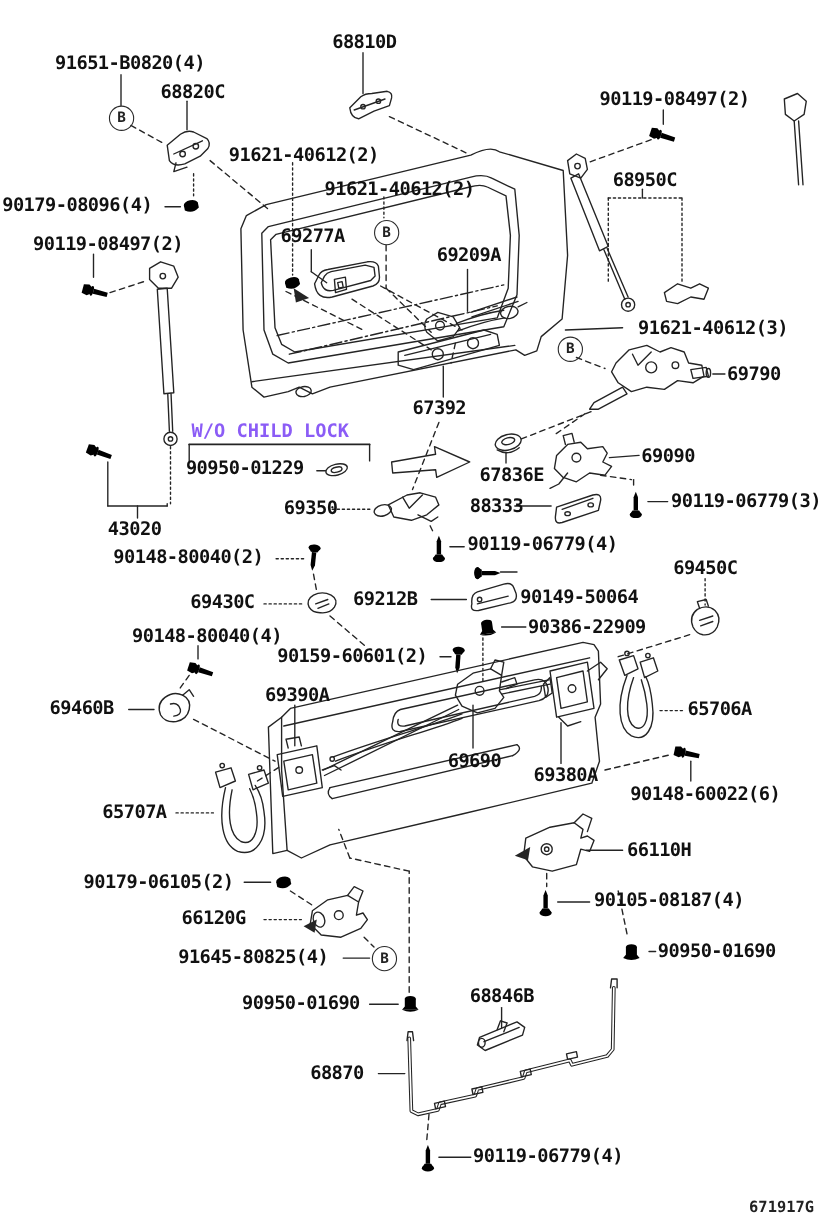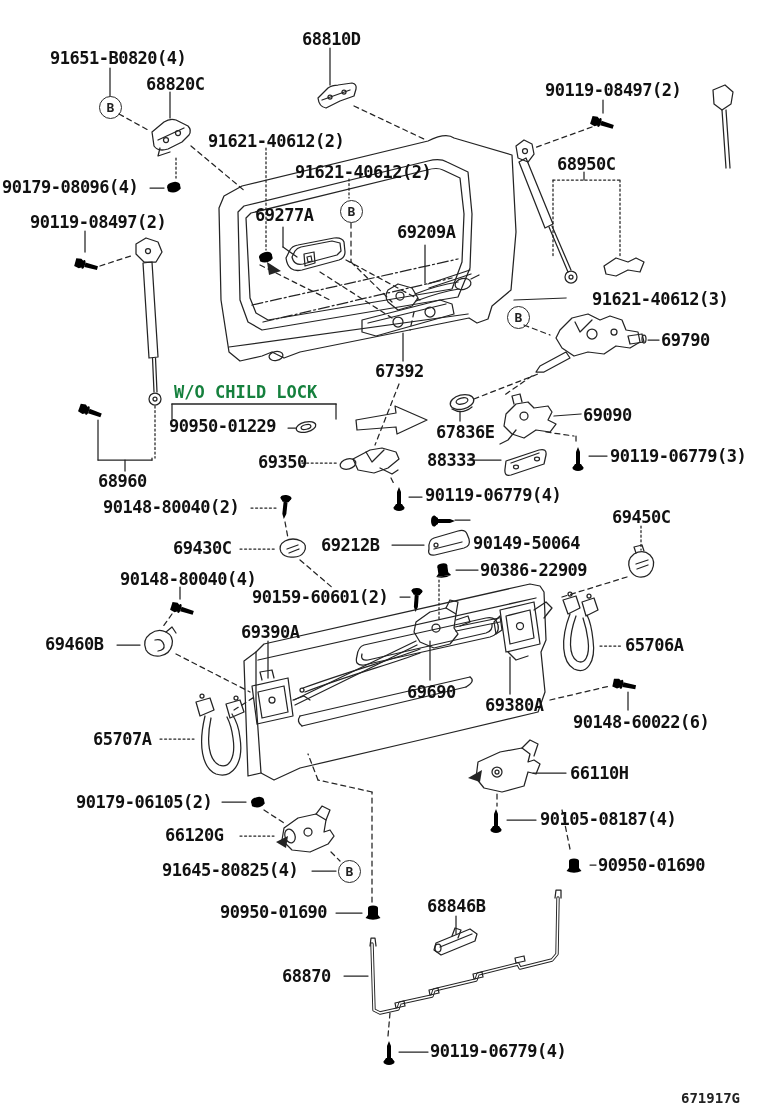--- a/index.html
+++ b/index.html
@@ -1,21 +1,21 @@
 <!DOCTYPE html>
 <html><head>
 <meta charset="utf-8">
 <style>
   html,body{margin:0;padding:0;background:#fff;}
   #page{position:relative;width:760px;height:1112px;background:#fff;overflow:hidden;
         font-family:"DejaVu Sans Mono",monospace;color:#1b1b1b;}
   #art{position:absolute;left:0;top:0;width:760px;height:1112px;}
   .lbl{position:absolute;font:bold 17px/1.15 "DejaVu Sans Mono",monospace;white-space:nowrap;
        letter-spacing:-0.5px;color:#111;}
-  .note{position:absolute;font:bold 17px/1.15 "DejaVu Sans Mono",monospace;white-space:nowrap;color:#15803d;}
+  .note{position:absolute;font:bold 17px/1.15 "DejaVu Sans Mono",monospace;white-space:nowrap;color:#8b5cf6;}
   .code{position:absolute;font:bold 14px/1.1 "DejaVu Sans Mono",monospace;color:#222;}
   .bcall{position:absolute;width:21px;height:21px;border:1.6px solid #2a2a2a;border-radius:50%;
          font:bold 13px/21px "DejaVu Sans Mono",monospace;text-align:center;color:#222;}
   
   .s path,.s line,.s circle,.s ellipse,.s rect,.s polyline{stroke:#242424;stroke-width:1.25;fill:none;
       stroke-linecap:round;stroke-linejoin:round;}
   .s .f{fill:#242424;stroke:none;}
   .s .d{stroke-dasharray:5 4;}
   .s .dt{stroke-dasharray:2 2.6;}
   .s .dd{stroke-dasharray:11 3 2 3;}
@@ -363,30 +363,30 @@
 <div class="lbl" style="left:302px;top:30px">68810D</div>
 <div class="lbl" style="left:545px;top:81px">90119-08497(2)</div>
 <div class="lbl" style="left:146px;top:75px">68820C</div>
 <div class="lbl" style="left:208px;top:132px">91621-40612(2)</div>
 <div class="lbl" style="left:295px;top:163px">91621-40612(2)</div>
 <div class="lbl" style="left:557px;top:155px">68950C</div>
 <div class="lbl" style="left:2px;top:178px">90179-08096(4)</div>
 <div class="lbl" style="left:30px;top:213px">90119-08497(2)</div>
 <div class="lbl" style="left:255px;top:206px">69277A</div>
 <div class="lbl" style="left:397px;top:223px">69209A</div>
-<div class="lbl" style="left:592px;top:290px">91621-40612(3)</div>
+<div class="lbl" style="left:580px;top:290px">91621-40612(3)</div>
 <div class="lbl" style="left:661px;top:331px">69790</div>
 <div class="lbl" style="left:375px;top:362px">67392</div>
 <div class="lbl" style="left:169px;top:417px">90950-01229</div>
 <div class="lbl" style="left:436px;top:423px">67836E</div>
 <div class="lbl" style="left:583px;top:406px">69090</div>
 <div class="lbl" style="left:258px;top:453px">69350</div>
 <div class="lbl" style="left:427px;top:451px">88333</div>
 <div class="lbl" style="left:610px;top:447px">90119-06779(3)</div>
-<div class="lbl" style="left:98px;top:472px">68960</div>
+<div class="lbl" style="left:98px;top:472px">43020</div>
 <div class="lbl" style="left:425px;top:486px">90119-06779(4)</div>
 <div class="lbl" style="left:103px;top:498px">90148-80040(2)</div>
 <div class="lbl" style="left:473px;top:534px">90149-50064</div>
 <div class="lbl" style="left:612px;top:508px">69450C</div>
 <div class="lbl" style="left:173px;top:539px">69430C</div>
 <div class="lbl" style="left:321px;top:536px">69212B</div>
 <div class="lbl" style="left:480px;top:561px">90386-22909</div>
 <div class="lbl" style="left:120px;top:570px">90148-80040(4)</div>
 <div class="lbl" style="left:252px;top:588px">90159-60601(2)</div>
 <div class="lbl" style="left:45px;top:635px">69460B</div>

